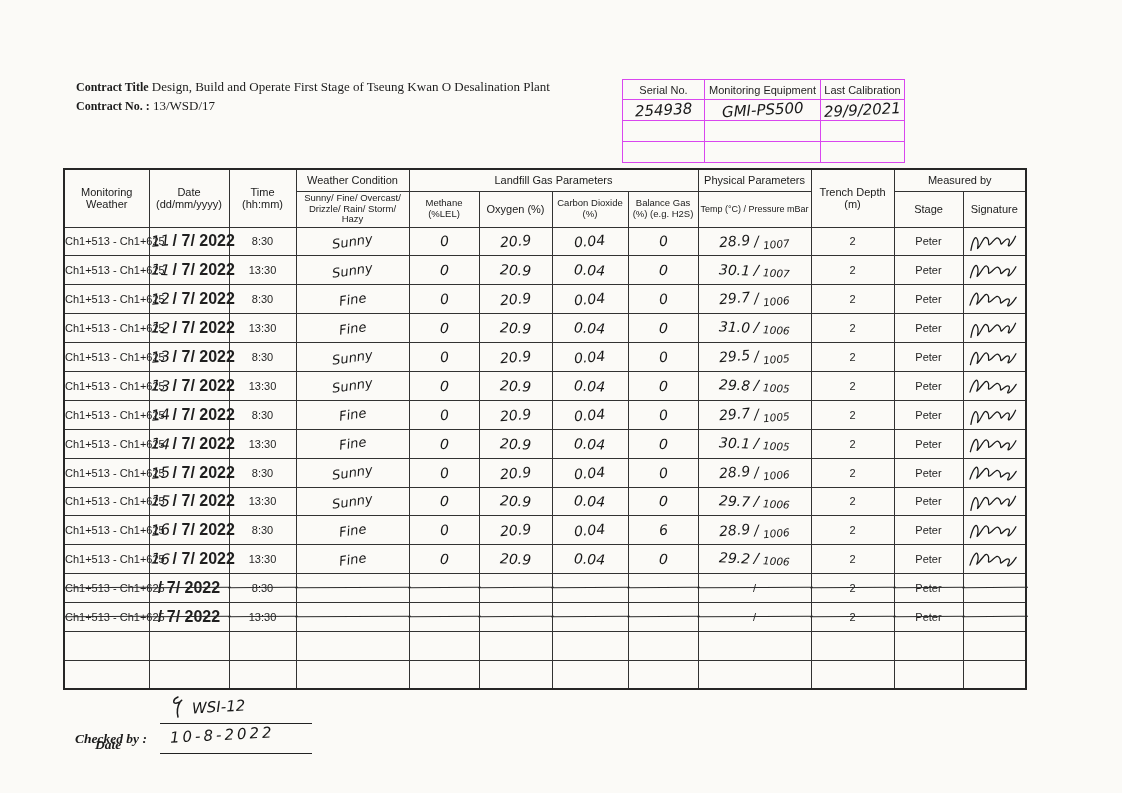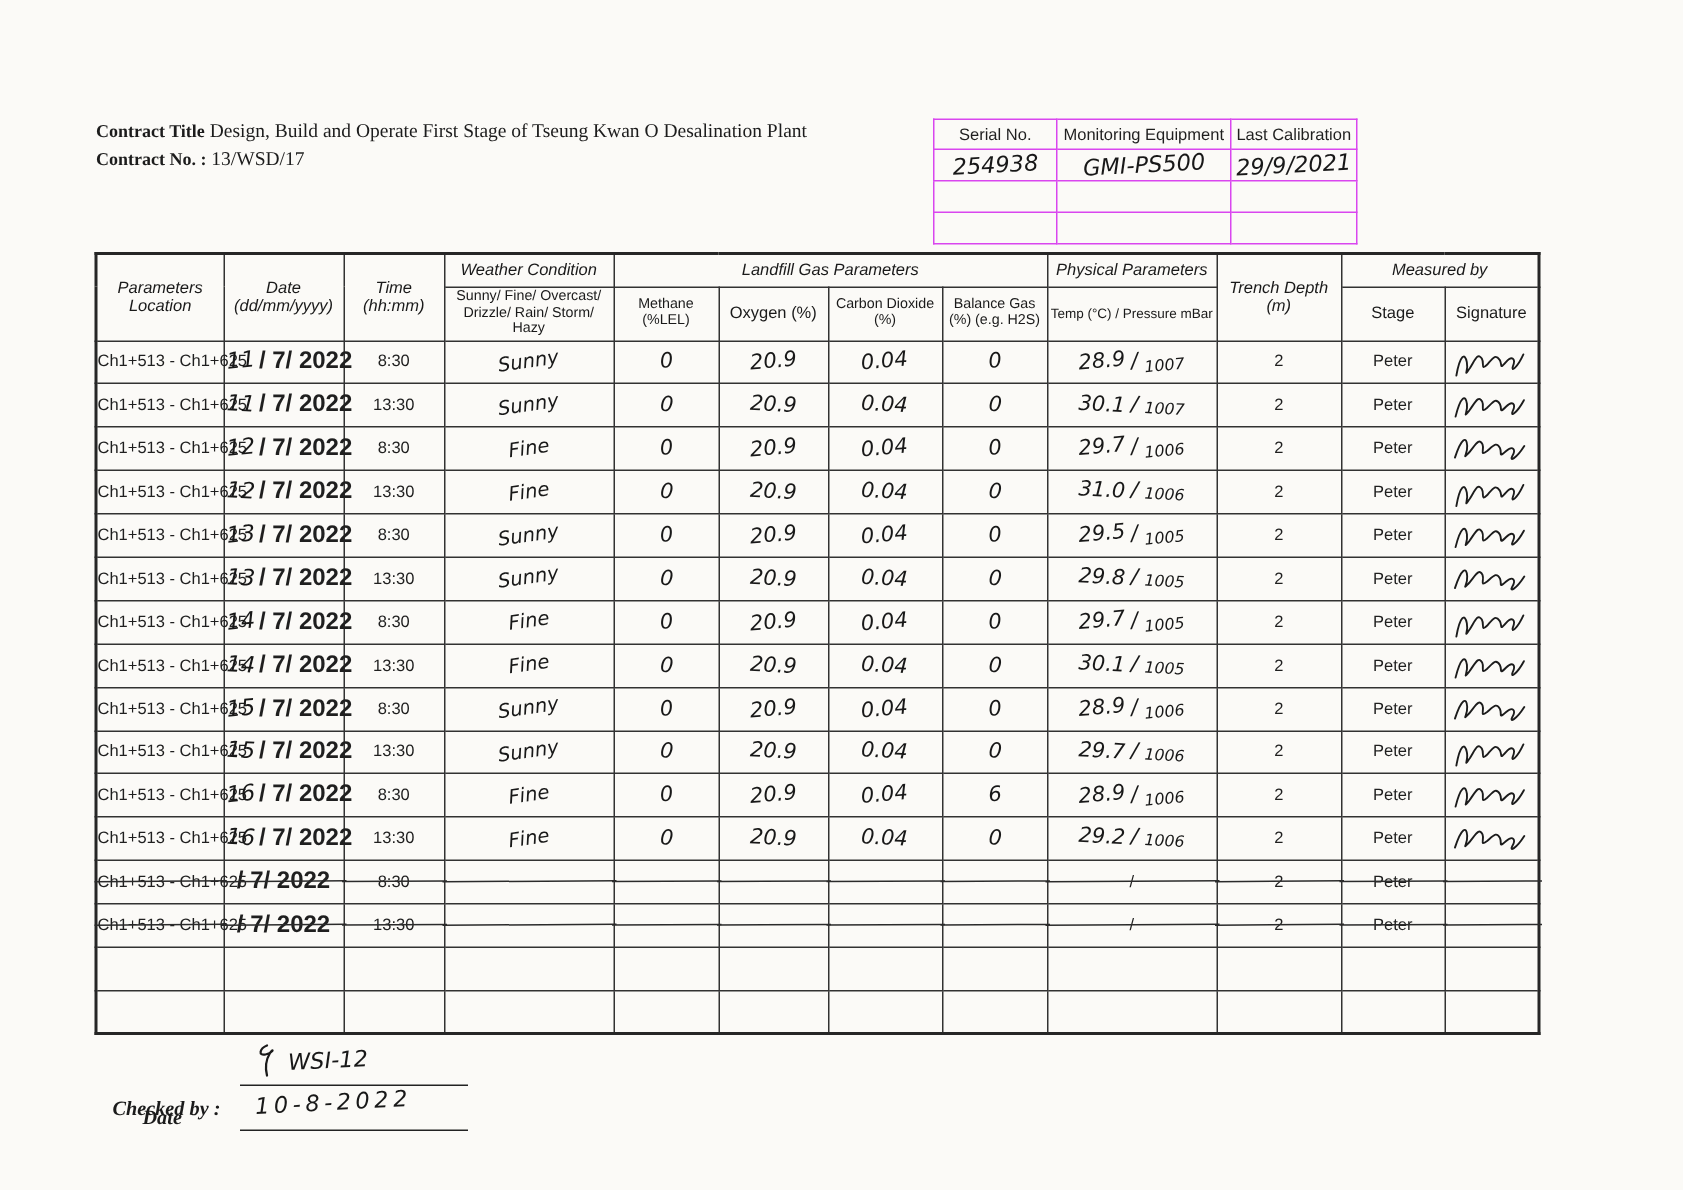--- a/index.html
+++ b/index.html
@@ -13,21 +13,21 @@
   }
   .sheet { position: absolute; inset: 0; }
 
   
   .title {
     position: absolute; left: 68px; top: 46px;
     font-family: "Liberation Serif", serif;
     font-weight: bold; font-size: 17.5px; letter-spacing: .2px; color: #161616;
   }
   .contract-line {
-    position: absolute; left: 64px;
+    position: absolute; left: 76px;
     font-family: "Liberation Serif", serif;
     font-size: 13px; color: #1c1c1c; white-space: nowrap; text-align: right;
   }
   .contract-line .lbl { font-weight: bold; font-size: 12px; }
   .line-1 { top: 79px; }
   .line-2 { top: 98px; }
 
   
   .equip-table {
     position: absolute; left: 622px; top: 79px;
@@ -60,21 +60,21 @@
   .main-table {
     position: absolute; left: 63px; top: 168px;
     width: 962px; border-collapse: collapse; table-layout: fixed;
   }
   .main-table th, .main-table td {
     border: 1px solid #323232; padding: 0 1px; text-align: center;
     overflow: visible;
   }
   .main-table { border: 2px solid #262626; }
   .main-table thead th { font-weight: normal; color: #1a1a1a; }
-  .h1 th { font-size: 11px; height: 22px; font-style: italic; }
+  .h1 th { font-size: 11px; height: 22px; }
   .h2 th { font-size: 9.5px; height: 36px; line-height: 1.15; }
   .th-big { font-size: 11px !important; }
   .th-tp { font-size: 9px !important; white-space: nowrap; }
   .main-table tbody tr { height: 28.9px; }
   .main-table tbody td { font-size: 11px; }
   td.c-loc { font-size: 9.3px; white-space: nowrap; padding: 0; }
   td.c-date { white-space: nowrap; }
   td.c-date .print { font-size: 16px; font-weight: bold; }
   td.c-date .hw.day { margin-right: 3px; }
   td.c-tp { white-space: nowrap; }
@@ -159,21 +159,21 @@
         <col style="width:73px">
         <col style="width:76px">
         <col style="width:70px">
       <col style="width:113px">
         <col style="width:83px">
         <col style="width:69px">
         <col style="width:63px">
     </colgroup>
     <thead>
       <tr class="h1">
-        <th rowspan="2" class="th-big">Parameters Location</th>
+        <th rowspan="2" class="th-big">Monitoring Weather</th>
         <th rowspan="2" class="th-big">Date (dd/mm/yyyy)</th>
         <th rowspan="2" class="th-big">Time (hh:mm)</th>
         <th>Weather Condition</th>
         <th colspan="4">Landfill Gas Parameters</th>
         <th>Physical Parameters</th>
         <th rowspan="2" class="th-big">Trench Depth (m)</th>
         <th colspan="2">Measured by</th>
       </tr>
       <tr class="h2">
         <th>Sunny/ Fine/ Overcast/ Drizzle/ Rain/ Storm/ Hazy</th>

